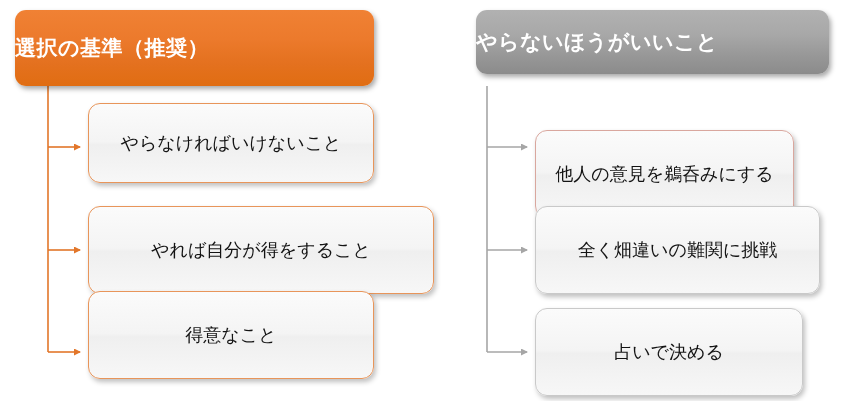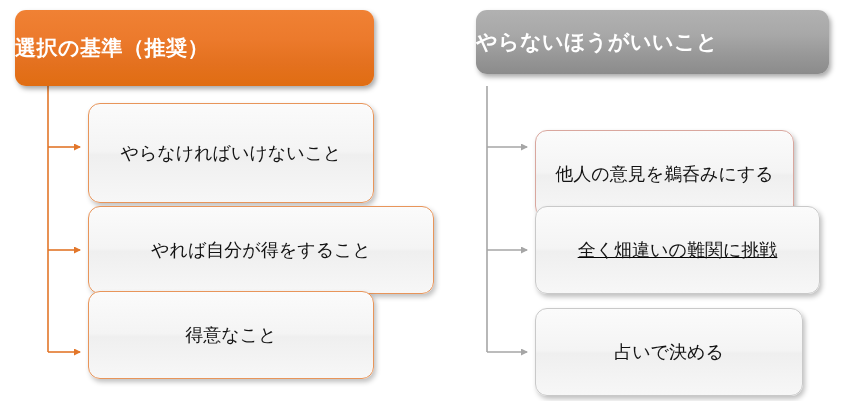--- a/index.html
+++ b/index.html
@@ -78,26 +78,26 @@
     font-weight: normal;
     line-height: 1.15;
     text-align: center;
     white-space: nowrap;
   }
   .border-orange { border: 1.4px solid #e8955a; }
   .border-rose   { border: 1.4px solid #d9a79e; }
   .border-gray   { border: 1.4px solid #c9c9c9; }
 
   
-  #leaf-l-0 { left: 88px; top: 103px; width: 286px; height: 100px; }
+  #leaf-l-0 { left: 88px; top: 103px; width: 286px; height: 80px; }
   #leaf-l-1 { left: 88px; top: 206px; width: 346px; height: 88px; }
   #leaf-l-2 { left: 88px; top: 291px; width: 286px; height: 88px; }
   
   #leaf-r-0 { left: 535px; top: 110px; width: 259px; height: 88px; margin-top: 20px; }
-  #leaf-r-1 { left: 535px; top: 206px; width: 285px; height: 88px; text-decoration: underline; }
+  #leaf-r-1 { left: 535px; top: 206px; width: 285px; height: 88px; }
   #leaf-r-2 { left: 535px; top: 308px; width: 268px; height: 88px; }
 </style>
 </head>
 <body>
 
 <div class="diagram">
 
   <svg class="connectors" width="843" height="401" viewBox="0 0 843 401">
     <defs>
       <marker id="arrow-orange" markerWidth="7" markerHeight="7" refX="6" refY="3.5" orient="auto" markerUnits="userSpaceOnUse">

